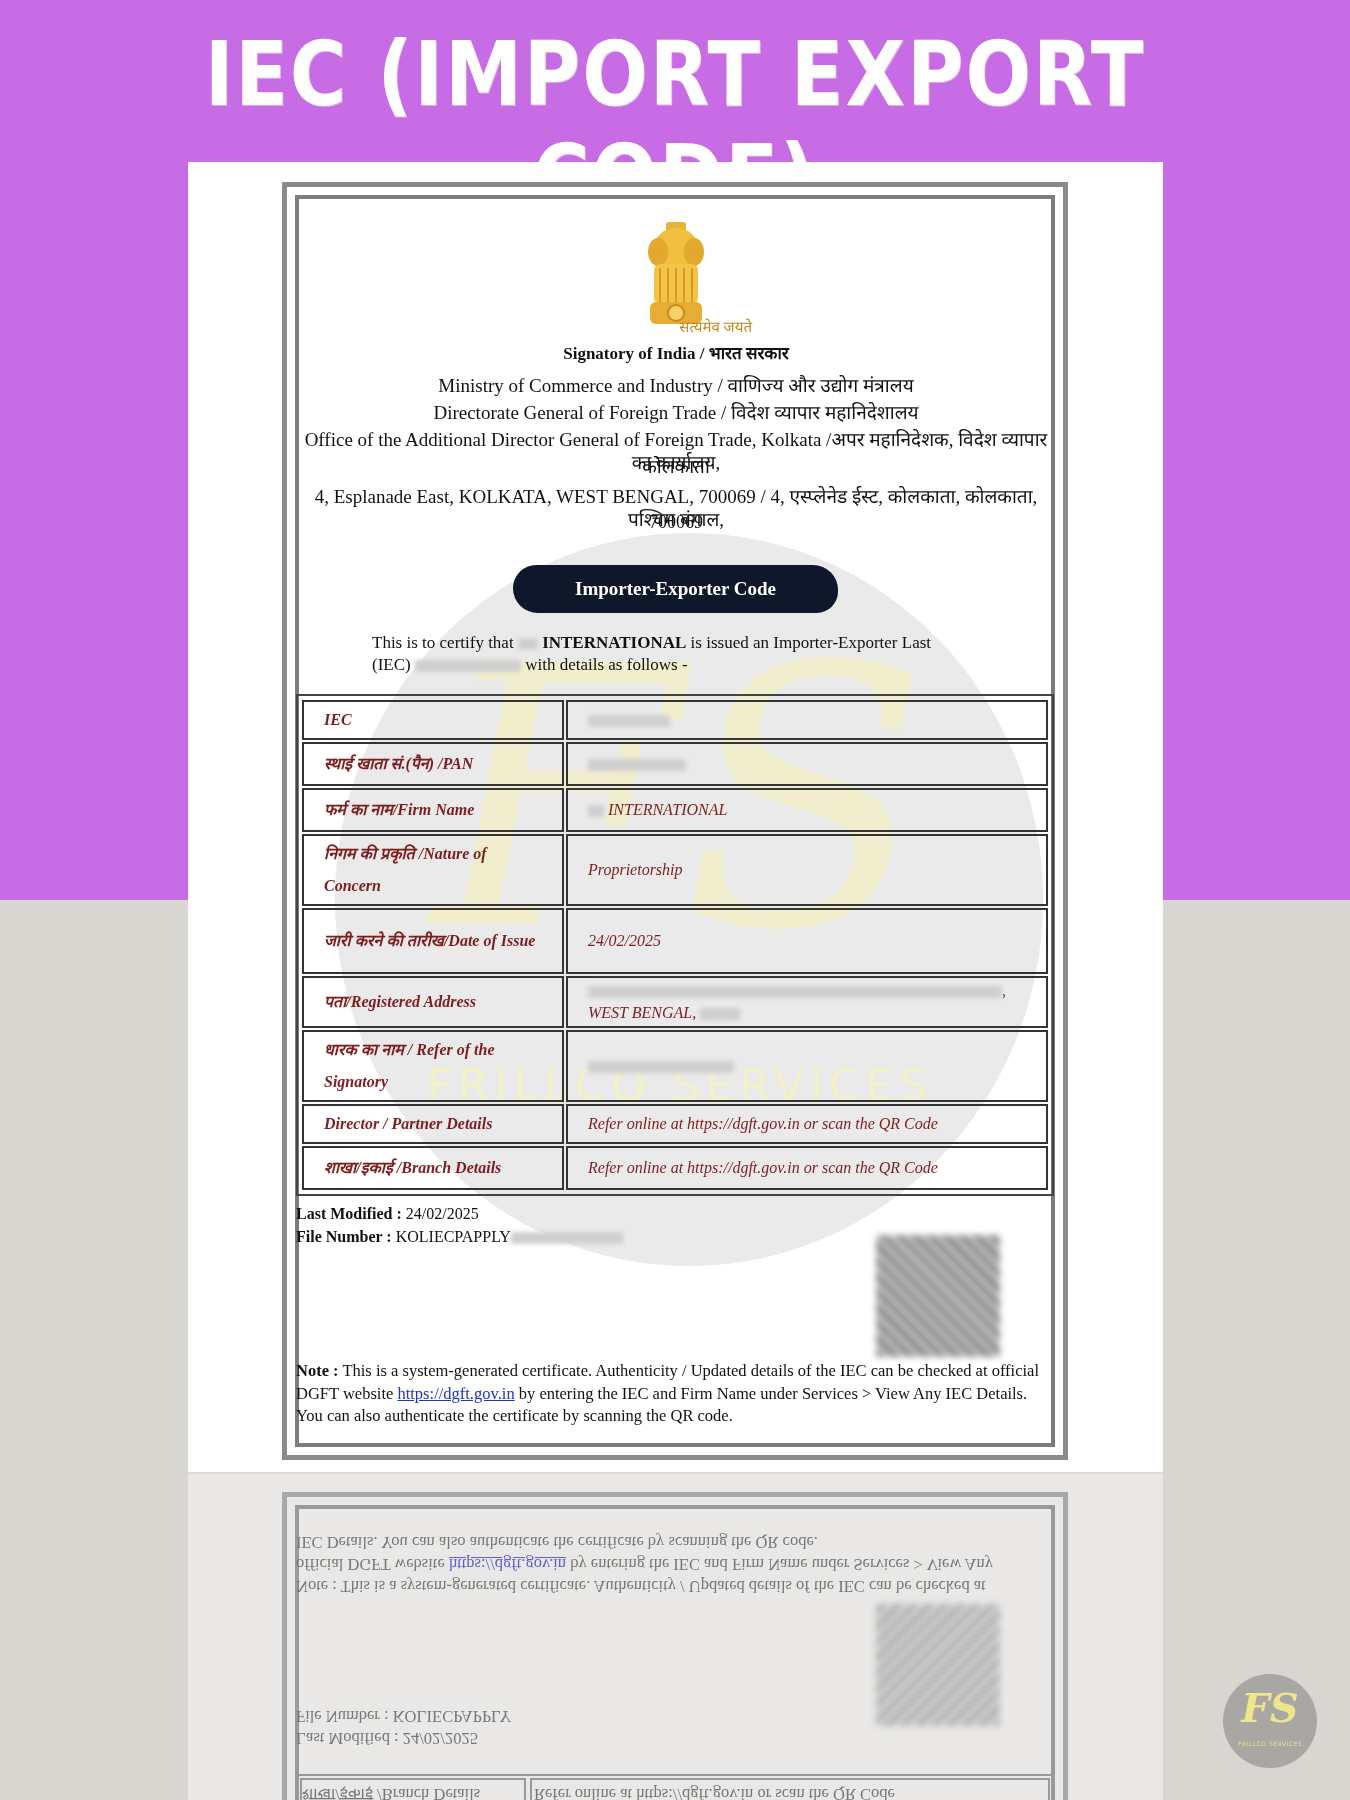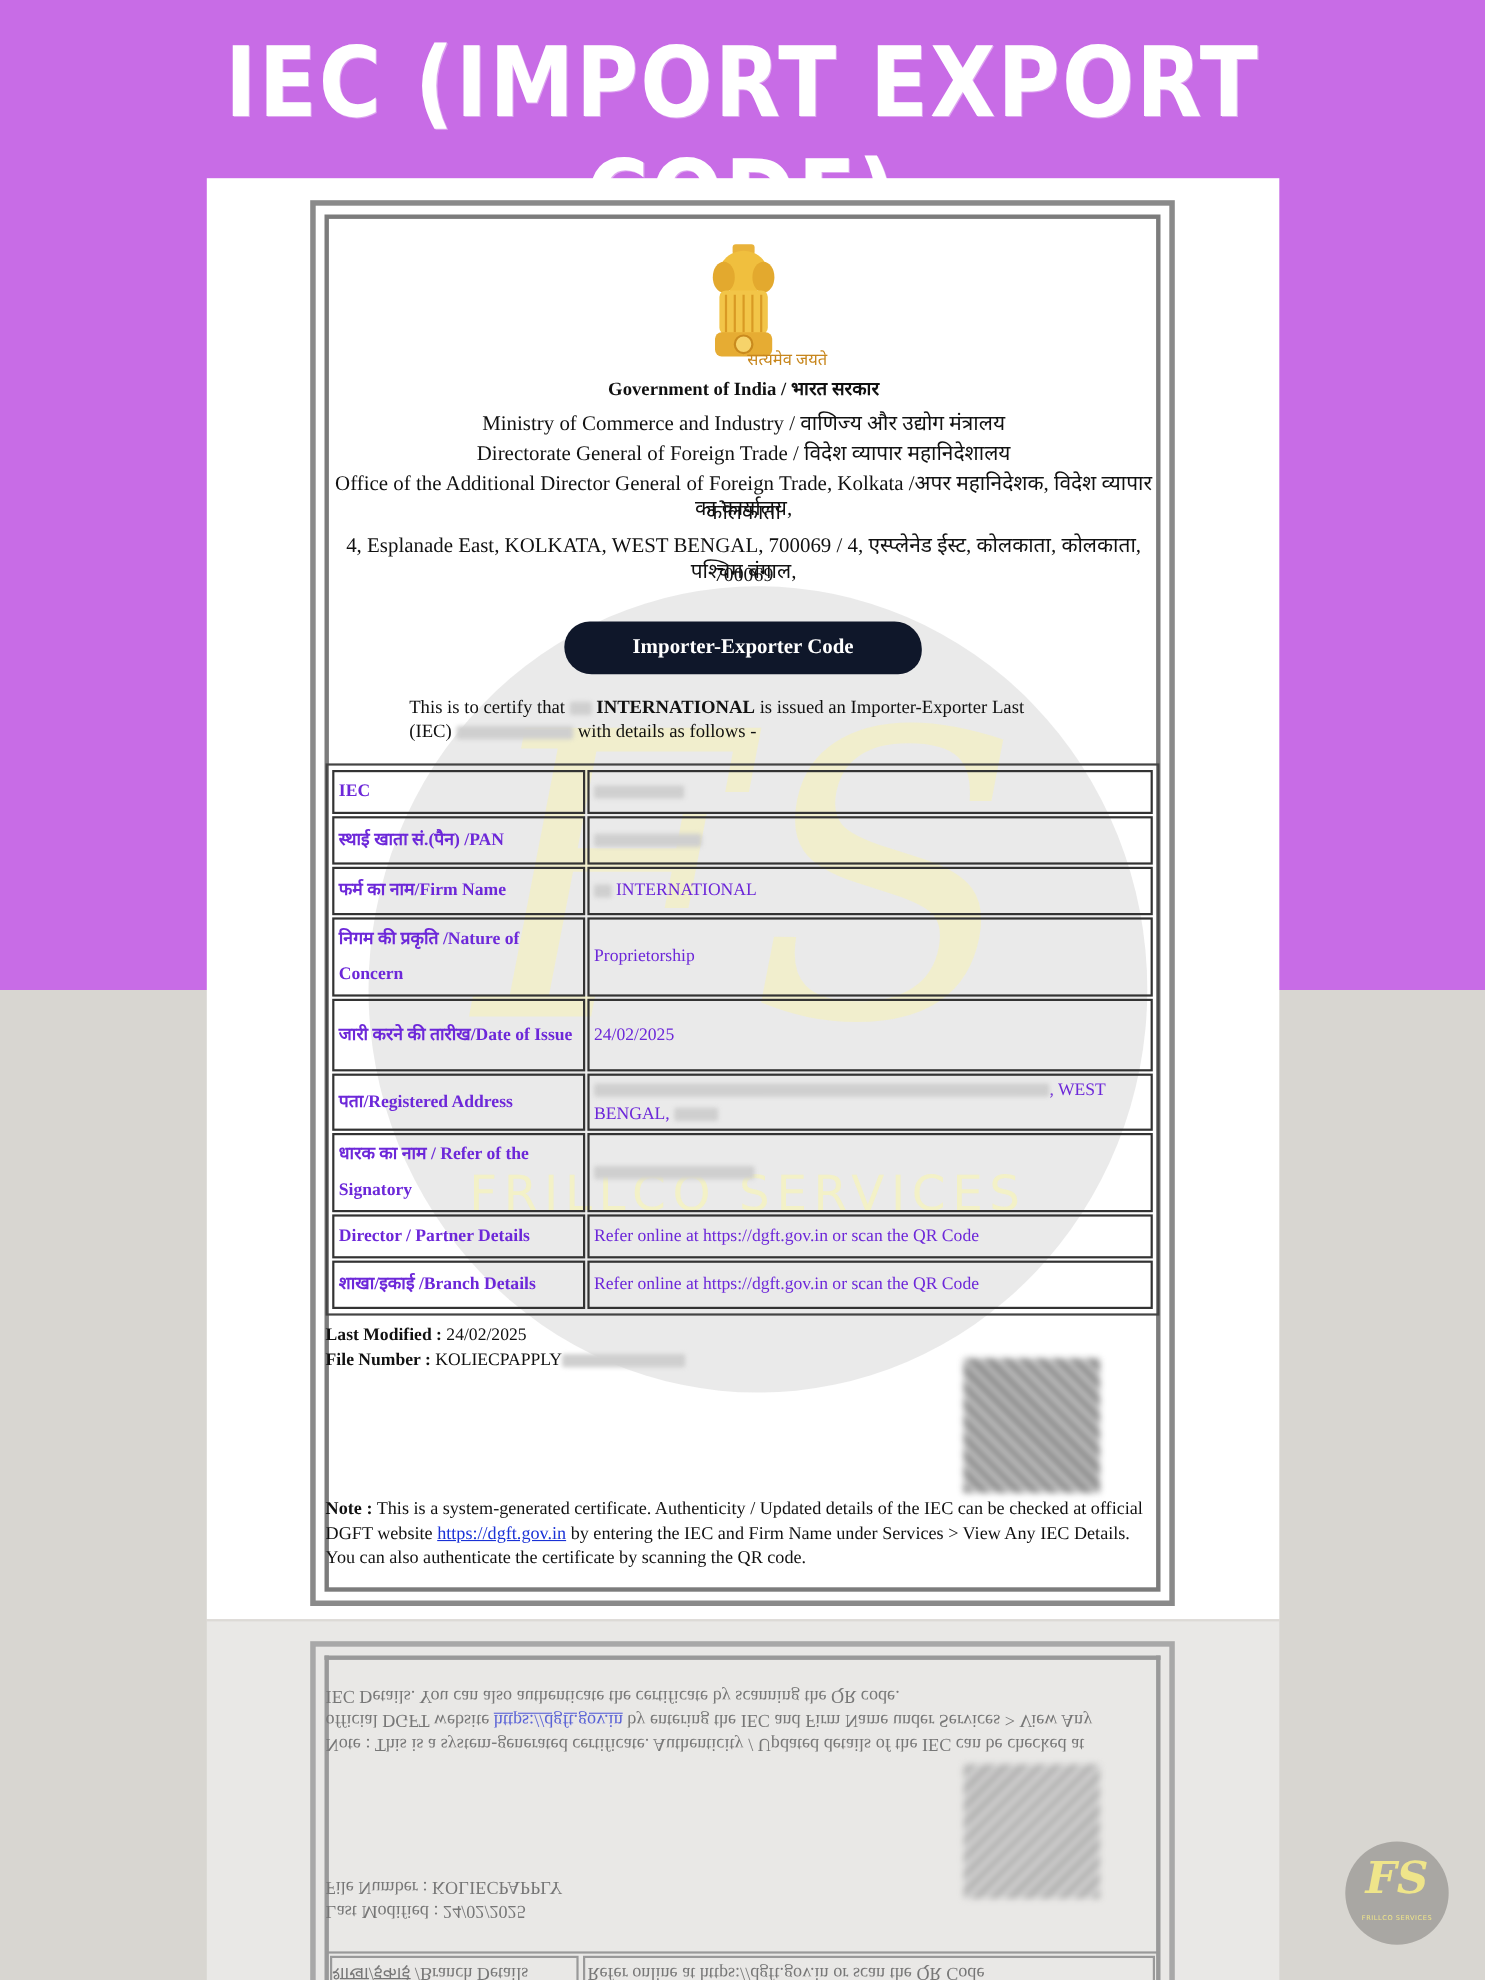--- a/index.html
+++ b/index.html
@@ -80,22 +80,22 @@
     .blur {
       display: inline-block; background: #cfcfcf; filter: blur(2px);
       height: 12px; vertical-align: middle; border-radius: 2px;
     }
     .tbl-wrap {
       position: absolute; left: 296px; top: 694px; width: 758px;
       border: 2px solid #444; box-sizing: border-box; padding: 2px;
     }
     table { border-collapse: separate; border-spacing: 2px; width: 100%; }
     td {
-      border: 2px solid #333; padding: 2px 4px; font-size: 16px; color: #6d28d9;
-      vertical-align: middle; line-height: 32px;
+      border: 2px solid #333; padding: 2px 20px; font-size: 16px; color: #7f1d1d;
+      vertical-align: middle; line-height: 32px; font-style: italic;
     }
     td.lbl { width: 218px; font-weight: bold; line-height: 32px; }
     td.val { line-height: 22px; }
     .meta {
       position: absolute; left: 296px; top: 1202px; font-size: 16px; line-height: 23px; color: #111;
     }
     .qr {
       position: absolute; left: 876px; top: 1235px; width: 124px; height: 122px;
       background:
         repeating-linear-gradient(45deg, #777 0 6px, #bbb 6px 11px),
@@ -173,21 +173,21 @@
   <ellipse cx="40" cy="30" rx="22" ry="20" fill="#f0bf3e"></ellipse>
   <ellipse cx="22" cy="34" rx="10" ry="14" fill="#e3a92e"></ellipse>
   <ellipse cx="58" cy="34" rx="10" ry="14" fill="#e3a92e"></ellipse>
   <rect x="18" y="46" width="44" height="40" rx="6" fill="#f2c548"></rect>
   <path d="M24 50 L24 84 M32 50 L32 84 M40 50 L40 84 M48 50 L48 84 M56 50 L56 84" stroke="#d99a24" stroke-width="2"></path>
   <rect x="14" y="84" width="52" height="22" rx="6" fill="#e6ac33"></rect>
   <circle cx="40" cy="95" r="8" fill="#f6d36a" stroke="#c98a1e" stroke-width="2"></circle>
 </svg>
 <div class="emblem-motto">सत्यमेव जयते</div>
 
-<div class="hdr gov">Government of India / भारत सरकार</div>
+<div class="hdr gov">Signatory of India / भारत सरकार</div>
 <div class="hdr h1">Ministry of Commerce and Industry / वाणिज्य और उद्योग मंत्रालय</div>
 <div class="hdr h2">Directorate General of Foreign Trade / विदेश व्यापार महानिदेशालय</div>
 <div class="hdr h3">Office of the Additional Director General of Foreign Trade, Kolkata /अपर महानिदेशक, विदेश व्यापार का कार्यालय,</div>
 <div class="hdr h4">कोलकाता</div>
 <div class="hdr h5">4, Esplanade East, KOLKATA, WEST BENGAL, 700069  / 4, एस्प्लेनेड ईस्ट, कोलकाता, कोलकाता, पश्चिम बंगाल,</div>
 <div class="hdr h6">700069</div>
 
 <div class="pill">Importer-Exporter Code</div>
 
 <div class="certify">

